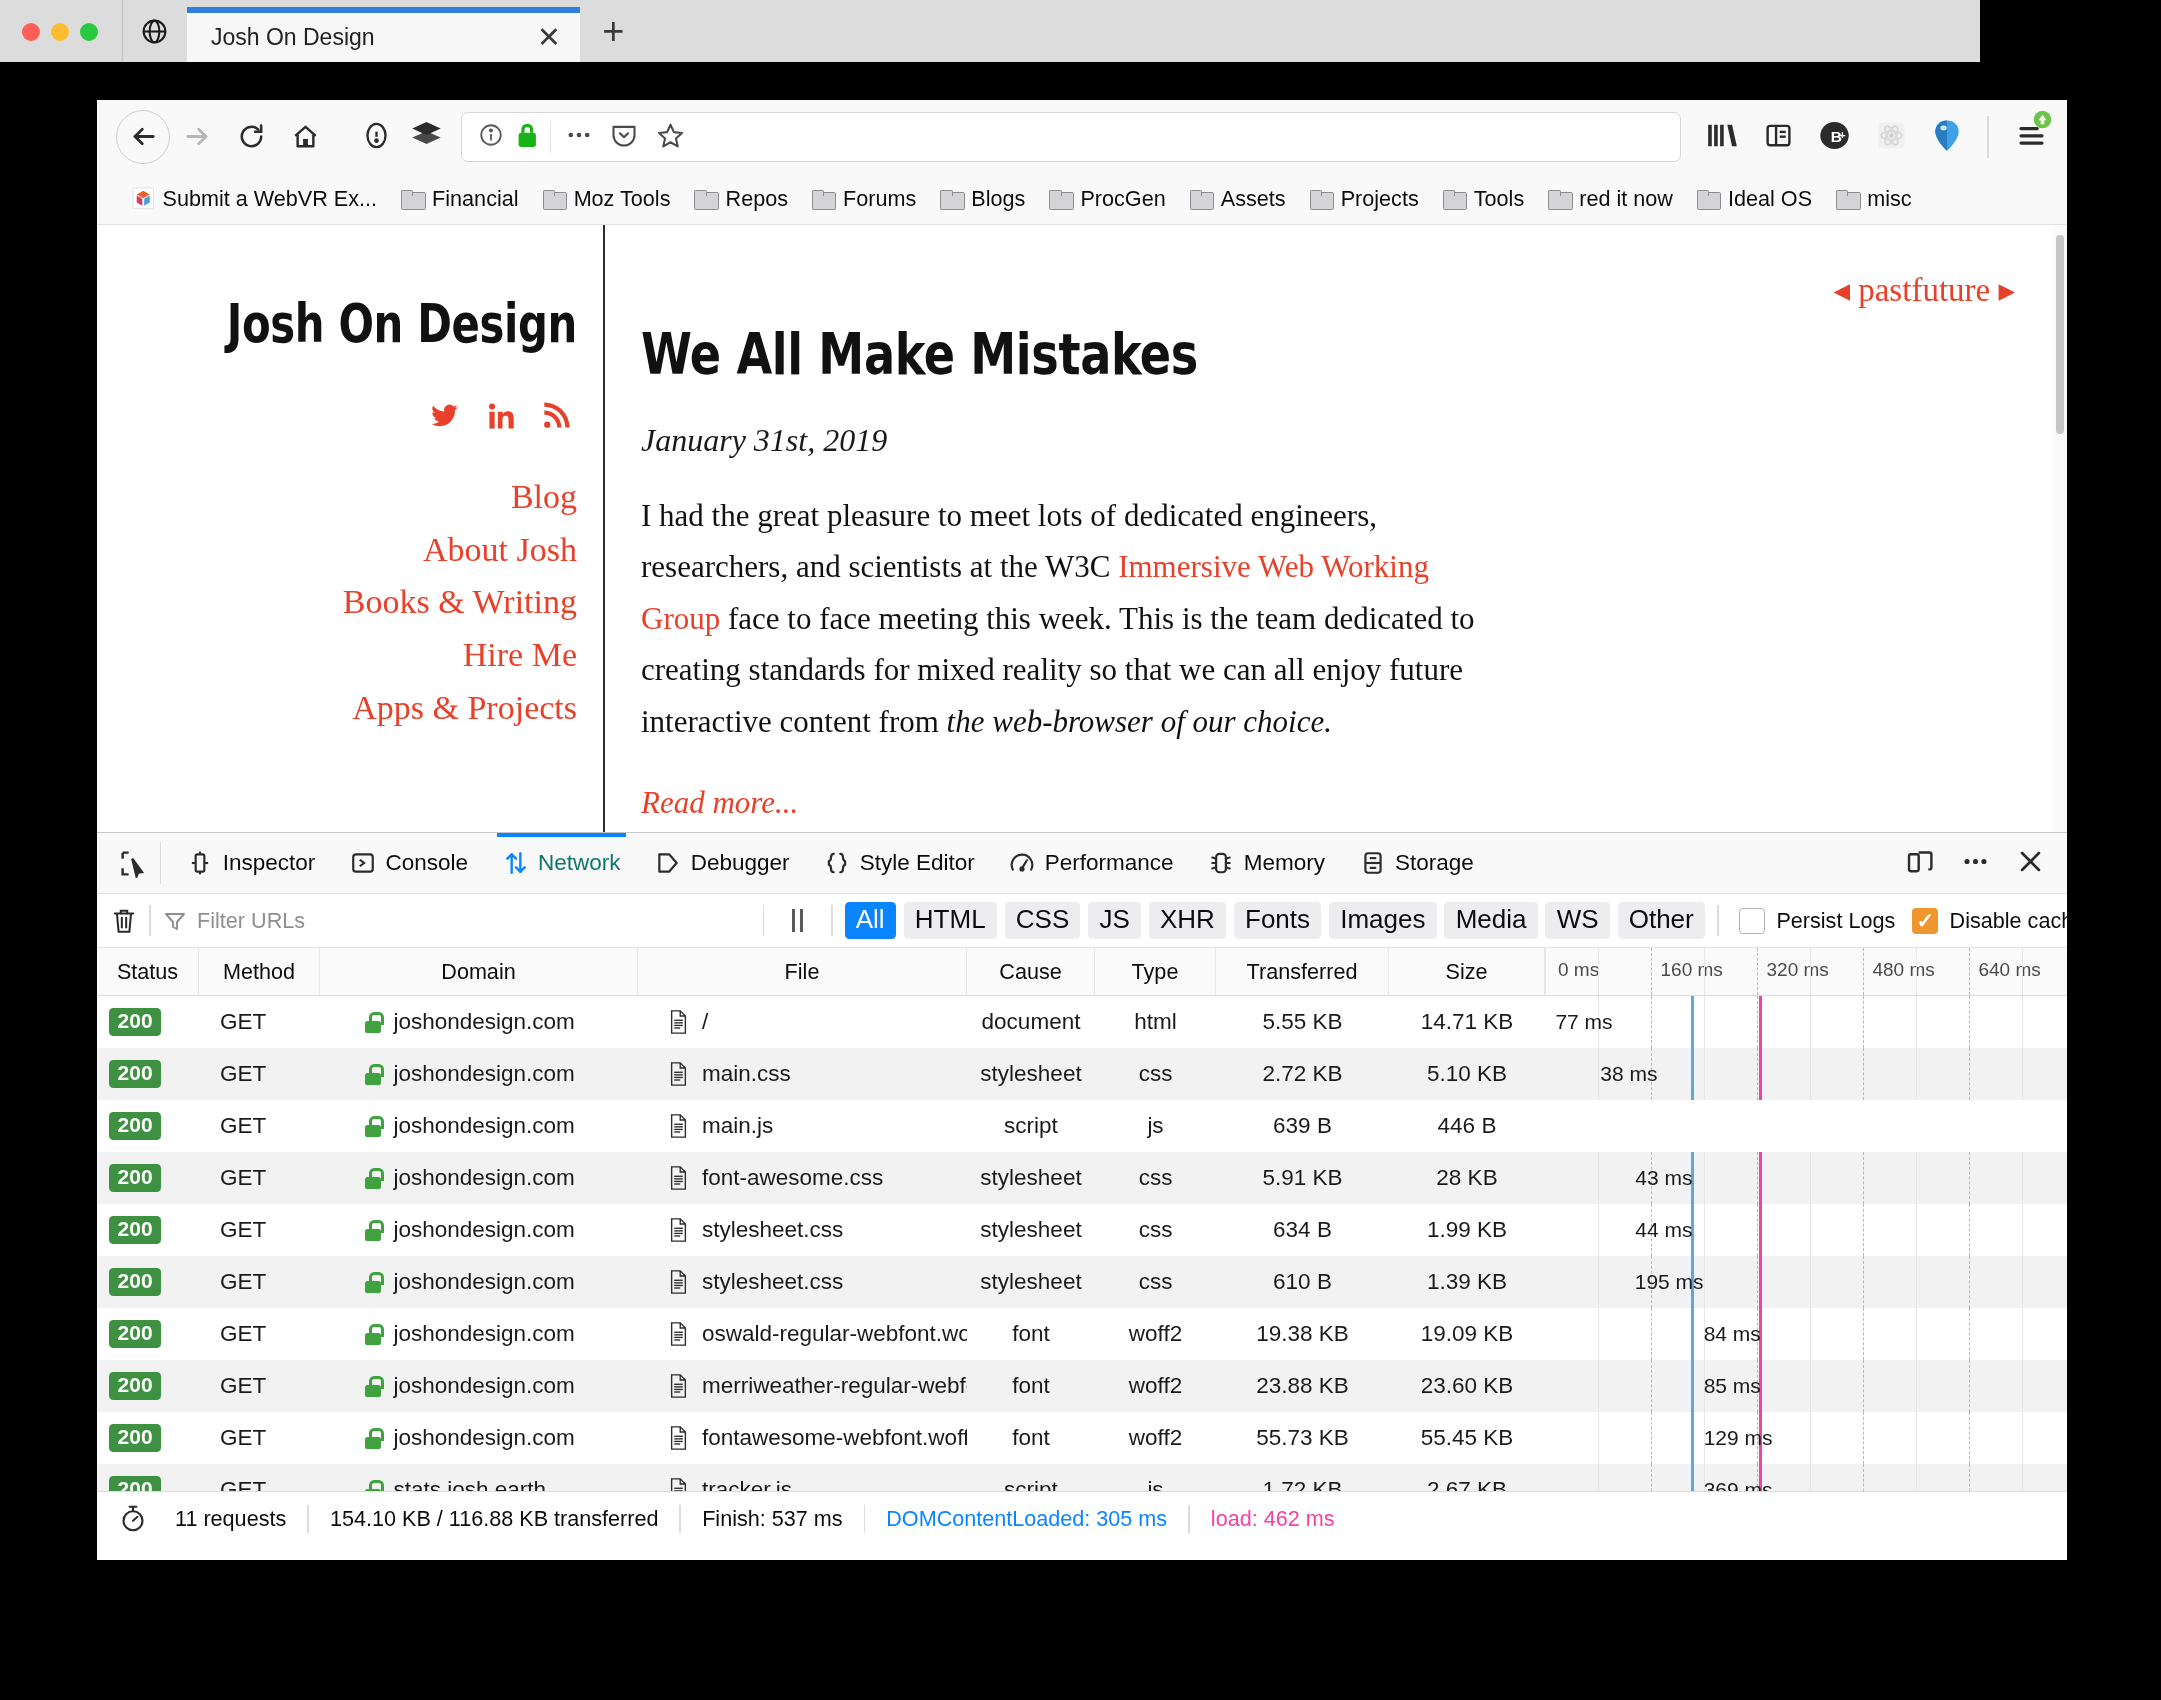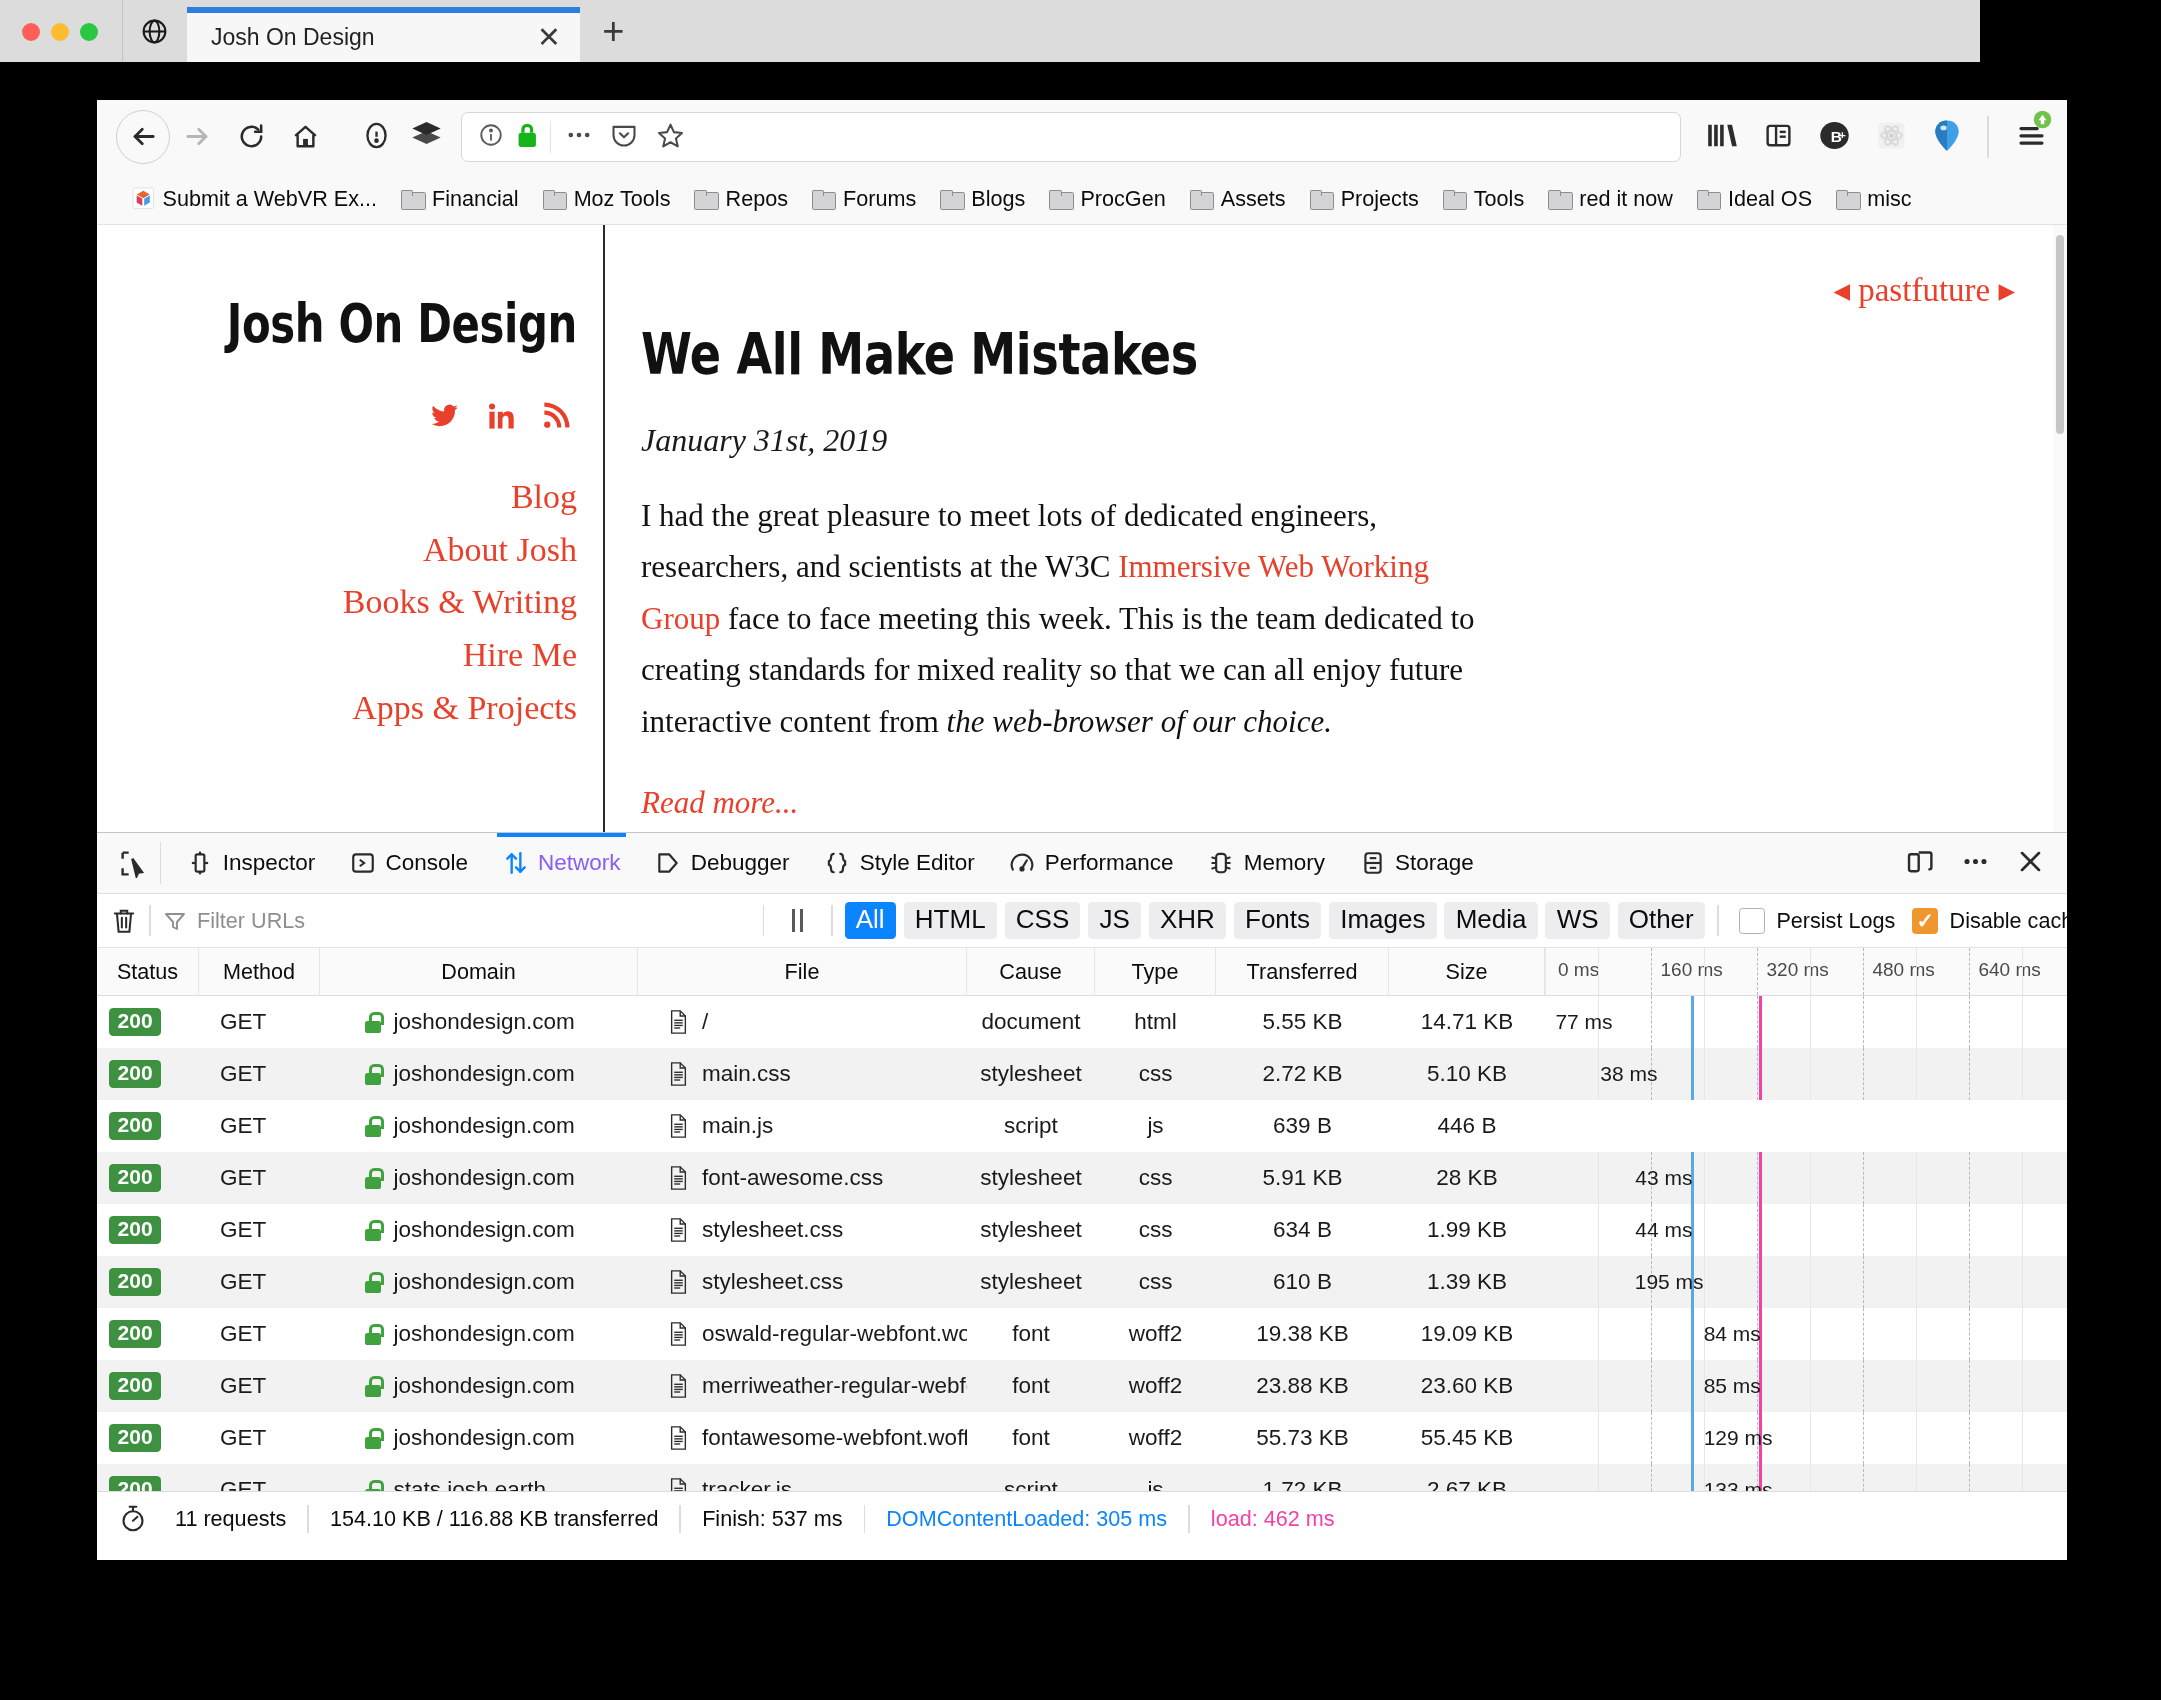--- a/index.html
+++ b/index.html
@@ -171,21 +171,21 @@
   }
   .dt-picker {
     width: 54px; display: flex; align-items: center; justify-content: center;
     border-right: 0.9px solid #dcdcdc; margin: 8.6px 8.6px 8.6px 0;
   }
   .dt-tab {
     display: flex; align-items: center; gap: 9.5px;
     padding: 0 17.3px; font-size: 22.5px; color: #0c0c0d;
     position: relative; white-space: nowrap;
   }
-  .dt-tab.active { color: #8b5cf6; text-align: center; }
+  .dt-tab.active { color: #0f766e; text-align: center; }
   .dt-tab.active::before {
     content: ""; position: absolute; left: 12px; right: 12px; top: 0; height: 4.3px;
     background: #0a84ff;
   }
   .dt-tabs-right {
     margin-left: auto; display: flex; align-items: center; gap: 26px; padding: 0 22.5px;
   }
 
   
   .dt-filter {
@@ -1173,21 +1173,21 @@
          <div class="wf-tick" style="left:71%;"></div>
                 <div class="wf-tick major" style="left:81.2%;"></div>
          <div class="wf-tick" style="left:91.3%;"></div>
        </div>
        <div class="line-dcl" style="left:28%;"></div>
        <div class="line-load" style="left:41%;"></div>
        <div class="bar-group" style="left:28.4%;">
          <div class="bar" style="width:5.6%;background:#ee6e7e;"></div>
                 <div class="bar" style="width:5.4%;background:#e8883b;"></div>
                 <div class="bar" style="width:2.6%;background:#7a9cc0;"></div>
-                <span class="bar-label">133 ms</span>
+                <span class="bar-label">369 ms</span>
        </div>
      </div>
           </div>
         </div>
     </div>
 
     <div class="dt-status">
       <span class="clock">
         <svg width="28" height="29" viewBox="0 0 24 26" fill="none" stroke="#2b2b2b" stroke-width="1.9">
           <circle cx="12" cy="15" r="8.5"></circle>

